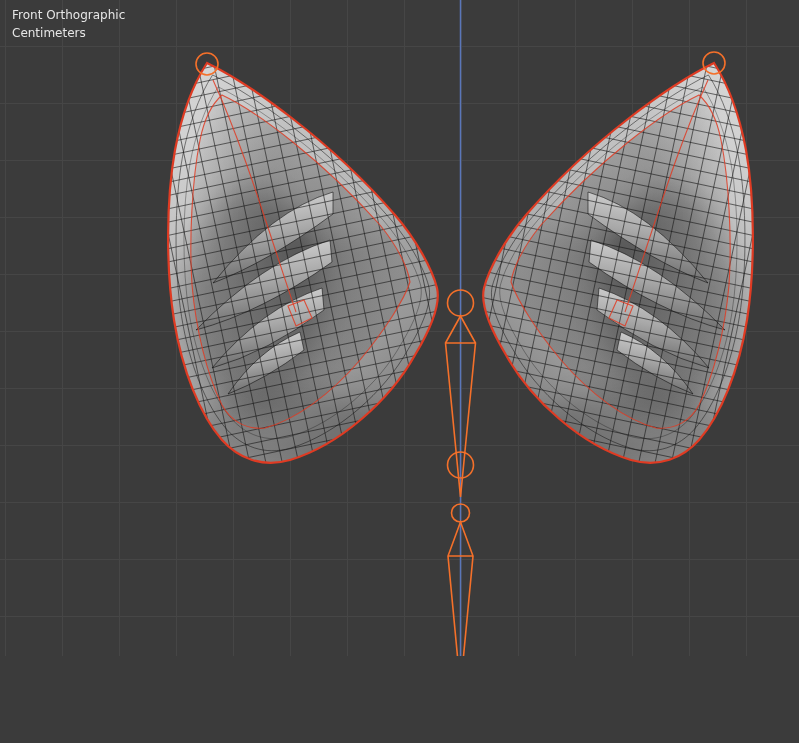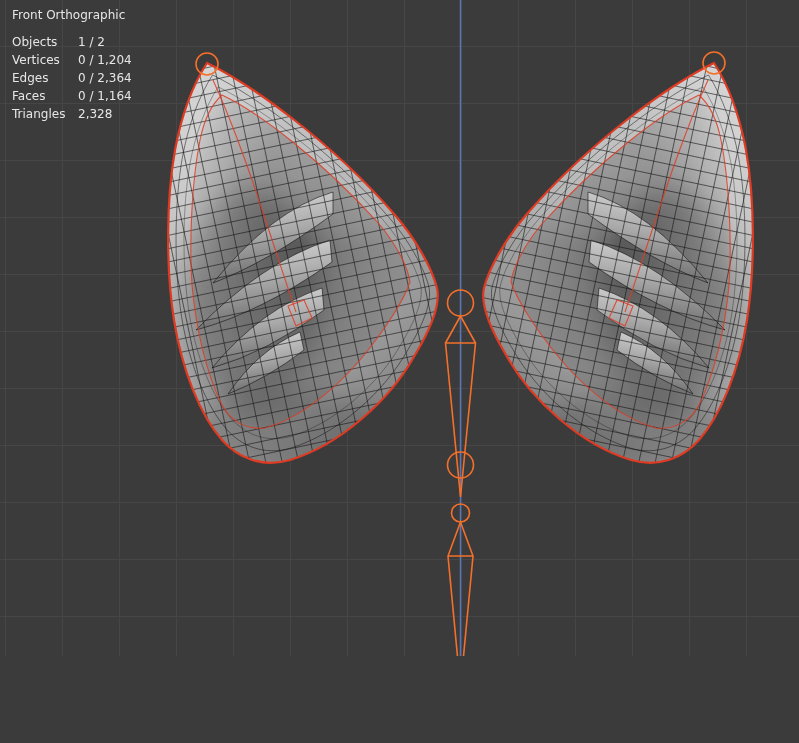--- a/index.html
+++ b/index.html
@@ -129,26 +129,15 @@
       <path d="M460.5 316 L445.5 343 L460.5 497 L475.5 343 Z M445.5 343 H475.5"></path>
       <circle cx="460.5" cy="465" r="13"></circle>
       <circle cx="460.5" cy="513" r="9"></circle>
       <path d="M460.5 522 L448 556 L460.5 688 L473 556 Z M448 556 H473"></path>
       <circle cx="460.5" cy="700" r="12"></circle>
     </g>
   </svg>
 
   <div class="overlay">
     <div class="line">Front Orthographic</div>
-    <div class="stats">
-      <span>Objects</span>
-      <span>1 / 2</span>
-      <span>Vertices</span>
-      <span>0 / 1,204</span>
-      <span>Edges</span>
-      <span>0 / 2,364</span>
-      <span>Faces</span>
-      <span>0 / 1,164</span>
-      <span>Triangles</span>
-      <span>2,328</span>
-    </div>
+    <div class="line">Centimeters</div>
   </div>
 </div>
 
 </body></html>

